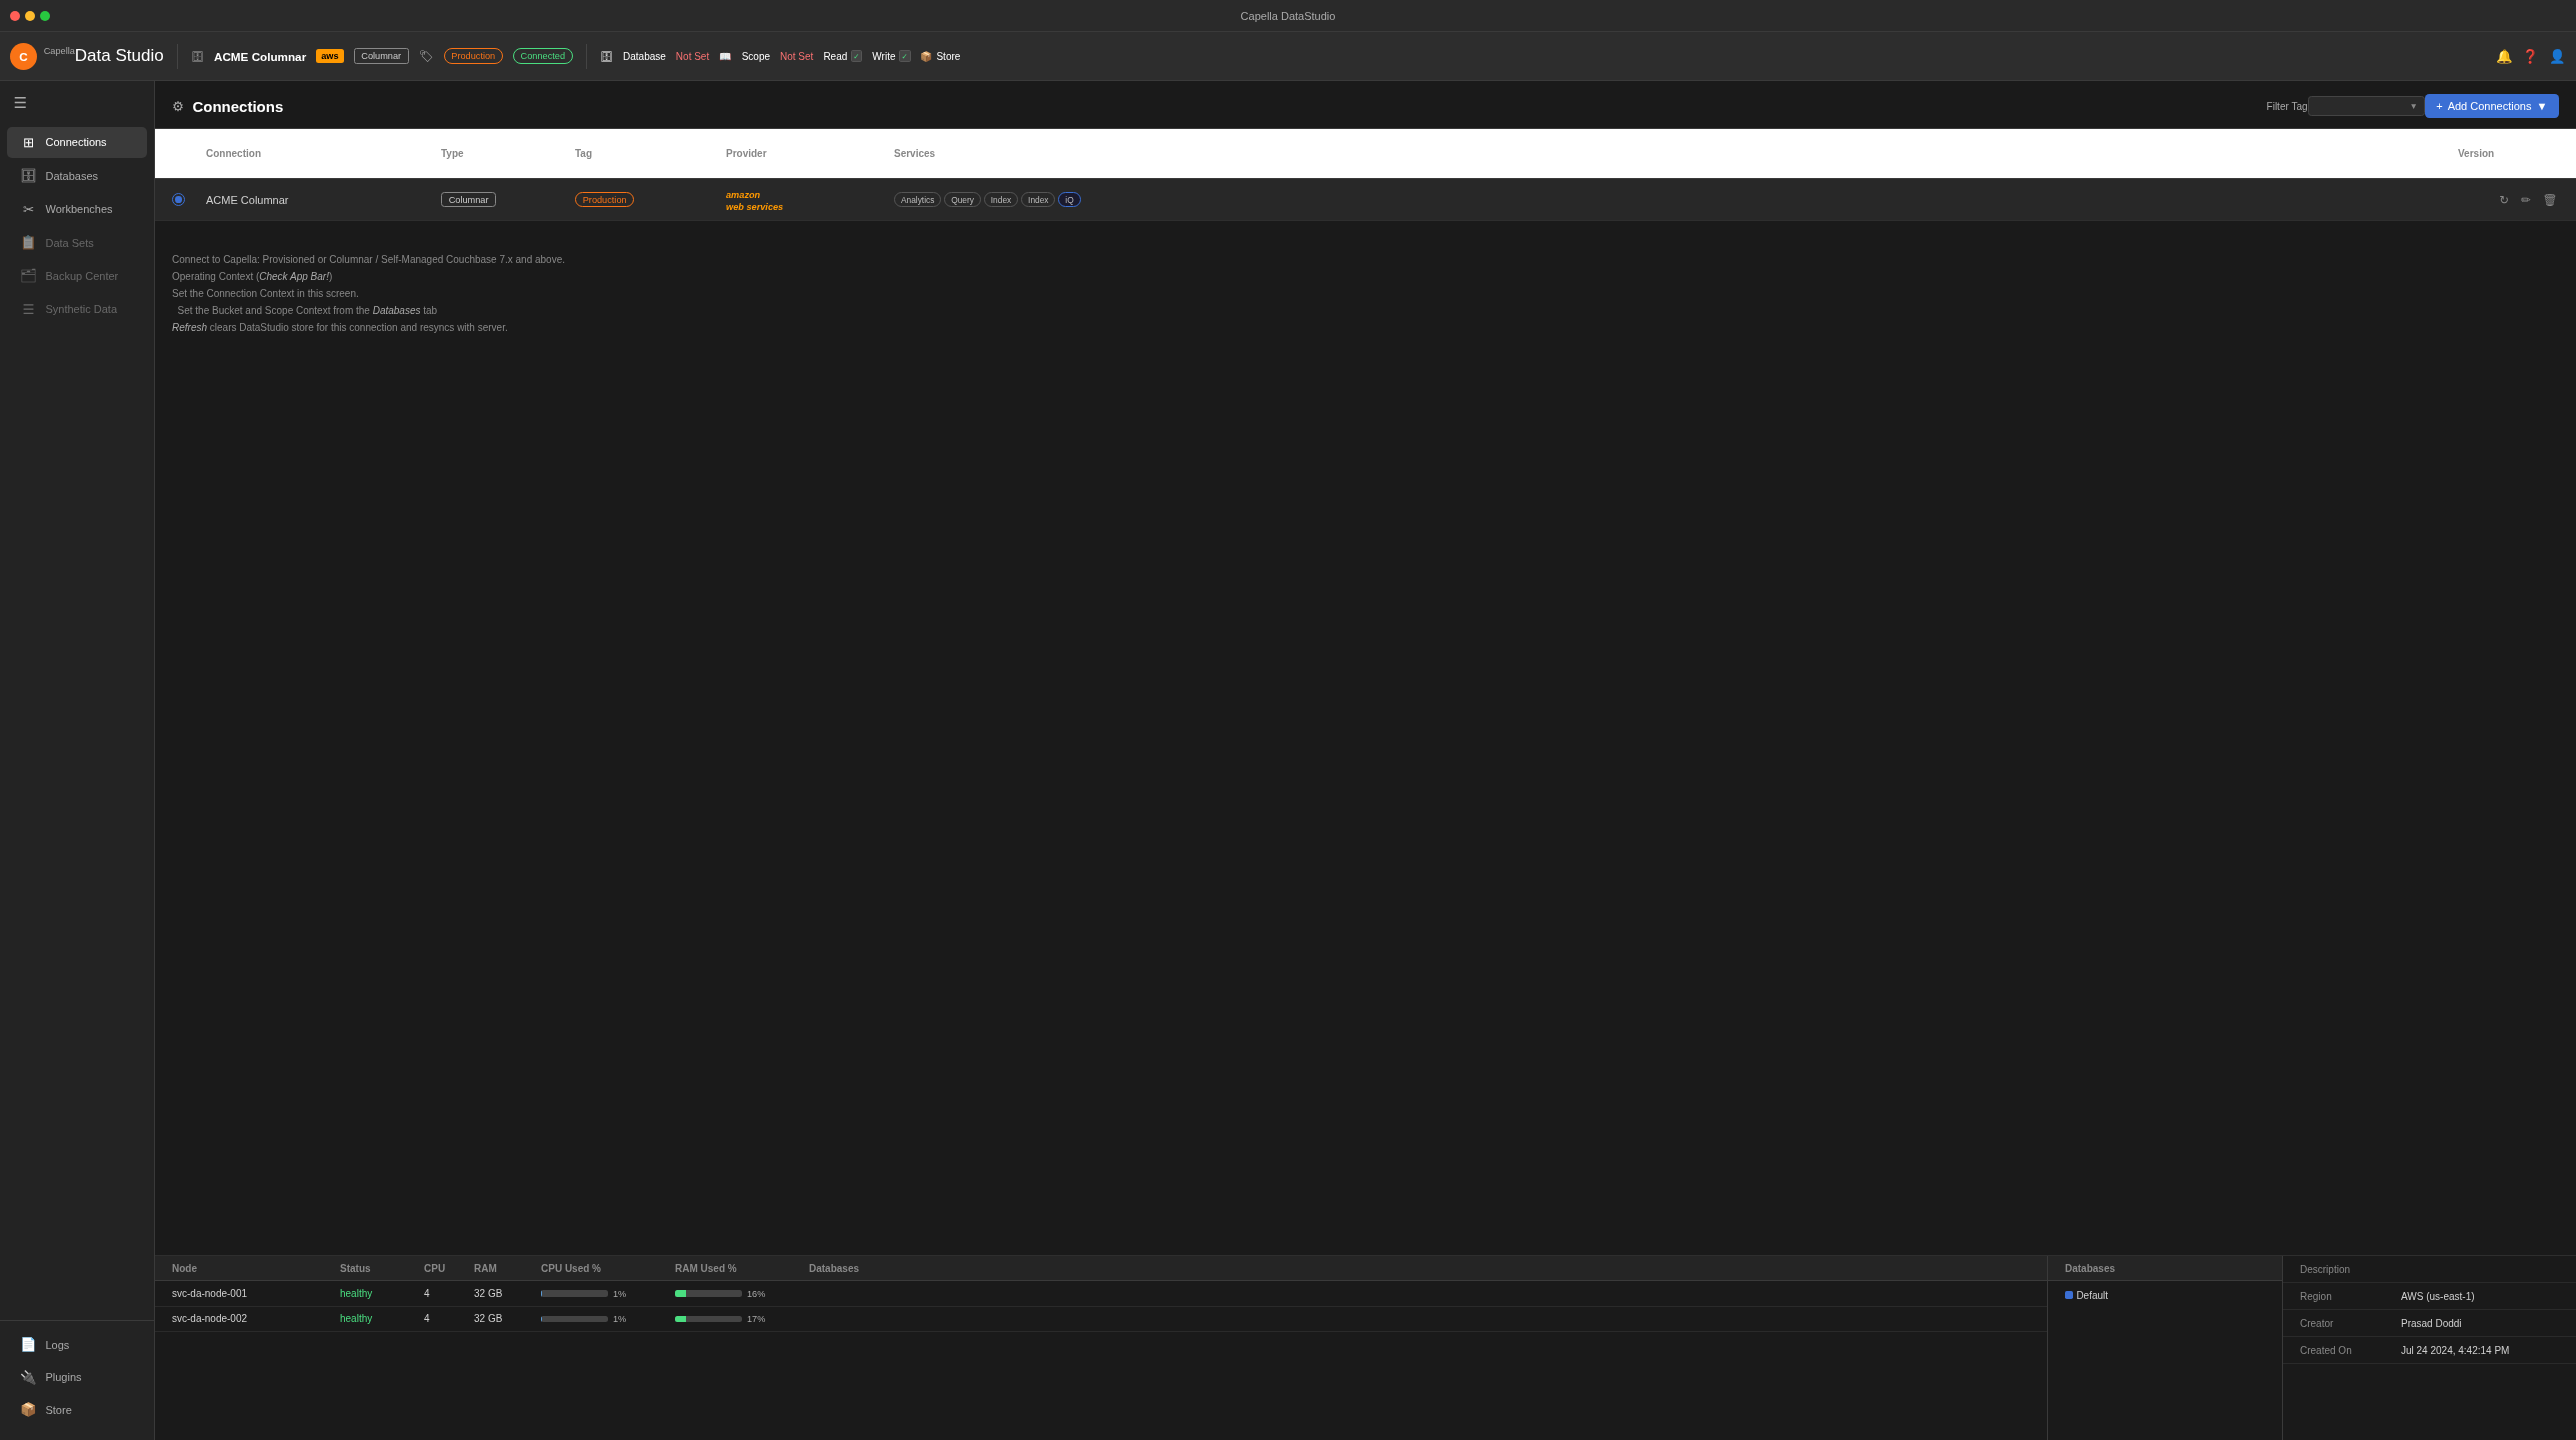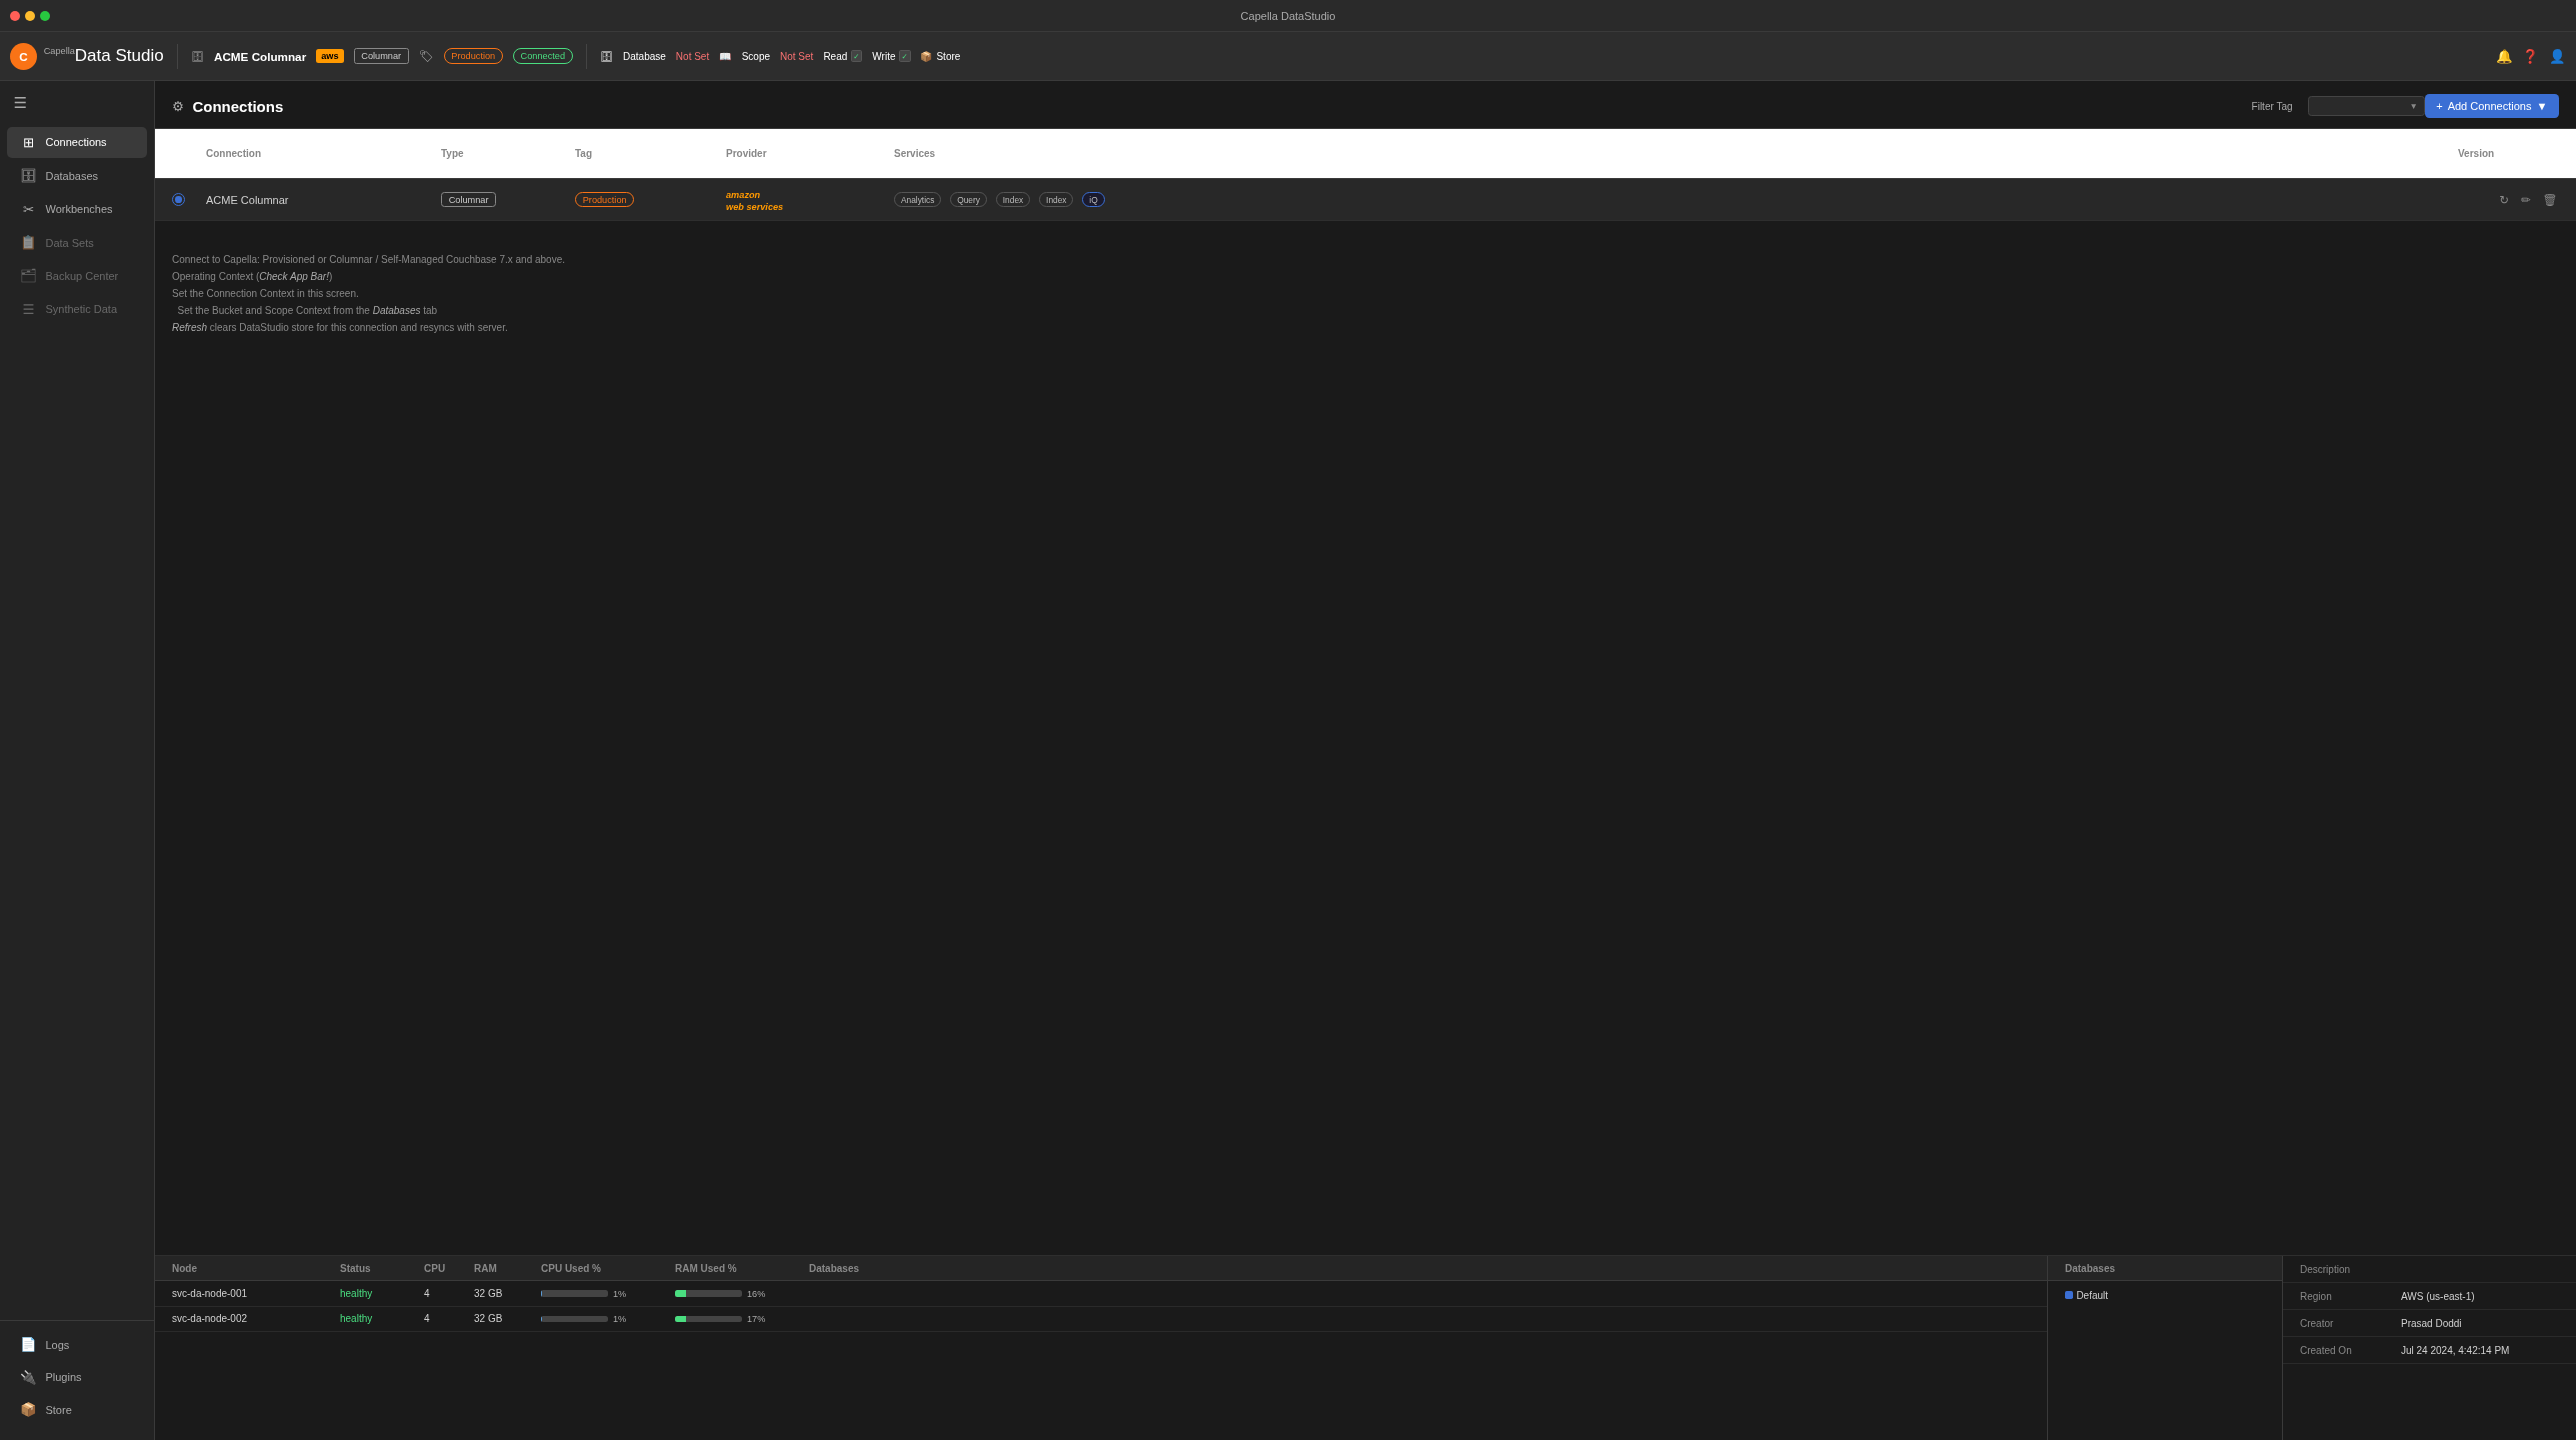--- a/index.html
+++ b/index.html
@@ -261,21 +261,21 @@
     }
     .connections-title {
       font-size: 15px;
       font-weight: 600;
       color: #fff;
       flex: 1;
     }
     .filter-tag-section {
       display: flex;
       align-items: center;
-      gap: 15px;
+      gap: 0;
     }
     .filter-tag-label { color: #aaa; font-size: 10px; }
     .filter-tag-select {
       background: #2a2a2a;
       border: 0.8px solid #444;
       color: #ccc;
       padding: 3.4px 20px 3.4px 6.7px;
       border-radius: 3.4px;
       font-size: 10px;
       appearance: none;
@@ -364,21 +364,21 @@
 
     .aws-logo {
       font-size: 9.2px;
       font-weight: bold;
       color: #ff9900;
       font-style: italic;
     }
 
     .services-list {
       display: flex;
-      gap: 9px;
+      gap: 3px;
       flex-wrap: wrap;
     }
     .service-badge {
       border: 0.8px solid #555;
       color: #bbb;
       font-size: 8.4px;
       padding: 1.7px 5.9px;
       border-radius: 8.4px;
     }
     .service-badge.iq { background: #1a1a2e; border-color: #3b6fd4; }

